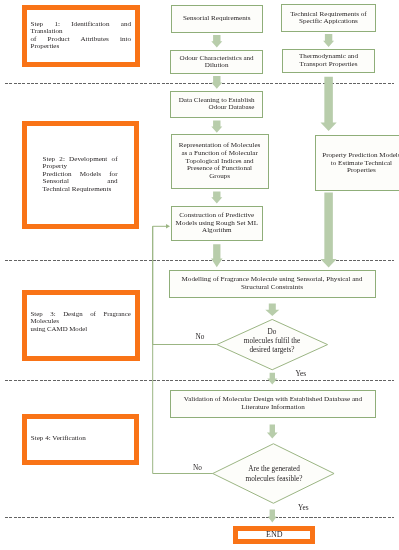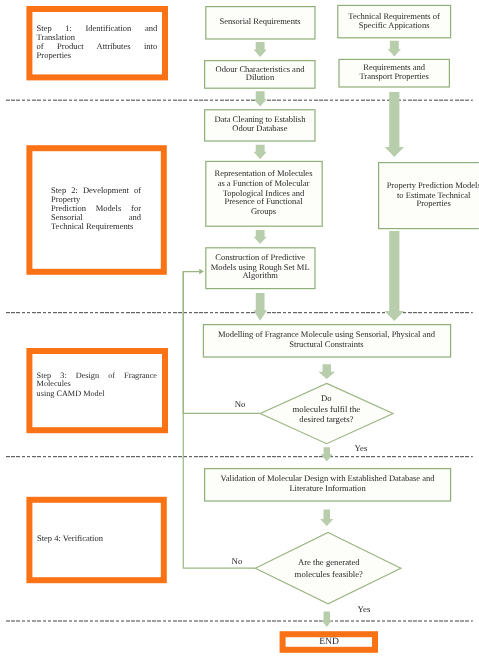--- a/index.html
+++ b/index.html
@@ -46,21 +46,21 @@
         <span class="jln">Prediction Models for Sensorial and</span>
         <span class="jln last">Technical Requirements</span>
       </span>
     </div>
   <div class="box bbox steptxt" style="left:21.5px;top:289.5px;width:118.3px;height:71px;padding:0 4px 8px 4px;font-size:6.85px;">
       <span>
         <span class="jln">Step 3: Design of Fragrance Molecules</span>
         <span class="jln last">using CAMD Model</span>
       </span>
     </div>
-  <div class="box bbox steptxt" style="left:21.8px;top:413.6px;width:116.9px;height:72px;padding:0 4px;">
+  <div class="box bbox steptxt" style="left:21.8px;top:413.6px;width:116.9px;height:51px;padding:0 4px;">
       <span>
         <span class="jln last">Step 4: Verification</span>
       </span>
     </div>
 
   <div class="box gbox" style="left:170.5px;top:5.2px;width:92.4px;height:27.7px;">
       <span>
         <span class="ln">Sensorial Requirements</span>
       </span>
     </div>
@@ -71,25 +71,25 @@
       </span>
     </div>
   <div class="box gbox" style="left:170.3px;top:49.9px;width:92.7px;height:24.6px;">
       <span>
         <span class="ln">Odour Characteristics and</span>
         <span class="ln">Dilution</span>
       </span>
     </div>
   <div class="box gbox" style="left:281.6px;top:48.6px;width:93.8px;height:24.2px;">
       <span>
-        <span class="ln">Requirements and</span>
+        <span class="ln">Thermodynamic and</span>
         <span class="ln">Transport Properties</span>
       </span>
     </div>
-  <div class="box gbox" style="left:169.8px;top:91px;width:93.6px;height:26.6px;">
+  <div class="box gbox" style="left:169.8px;top:91px;width:93.6px;height:26.6px;text-align:right;">
       <span>
         <span class="ln">Data Cleaning to Establish</span>
         <span class="ln">Odour Database</span>
       </span>
     </div>
   <div class="box gbox" style="left:170.6px;top:134.2px;width:98px;height:54.4px;">
       <span>
         <span class="ln">Representation of Molecules</span>
         <span class="ln">as a Function of Molecular</span>
         <span class="ln">Topological Indices and</span>

